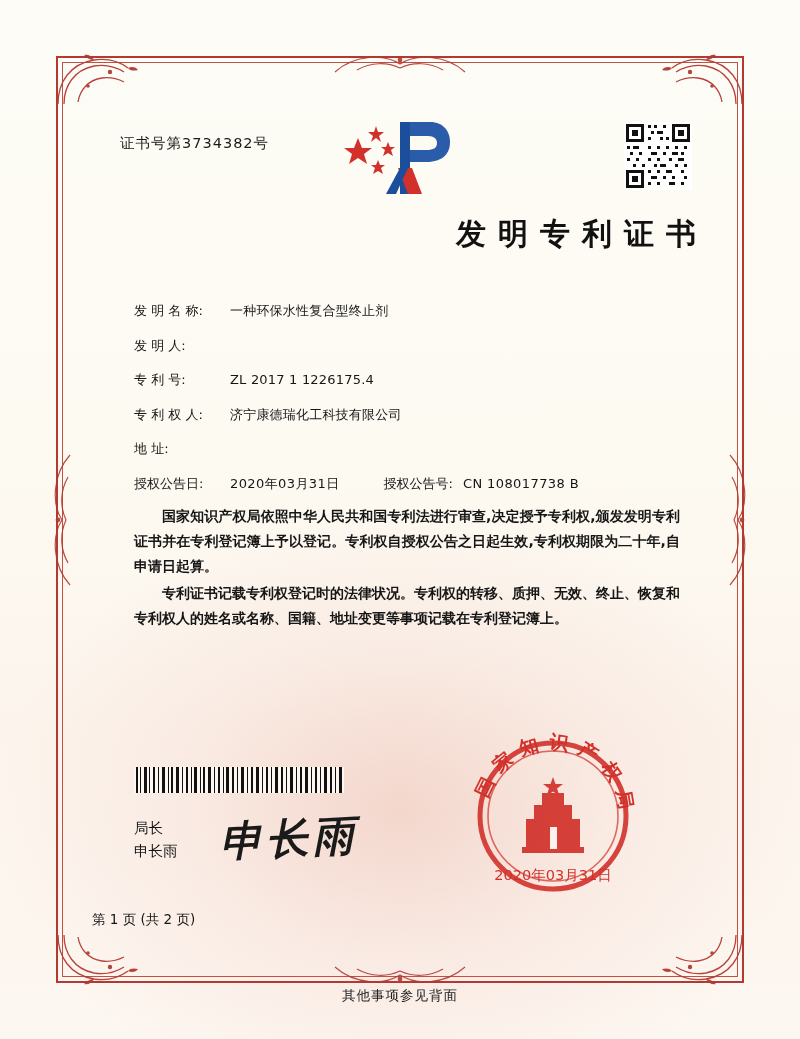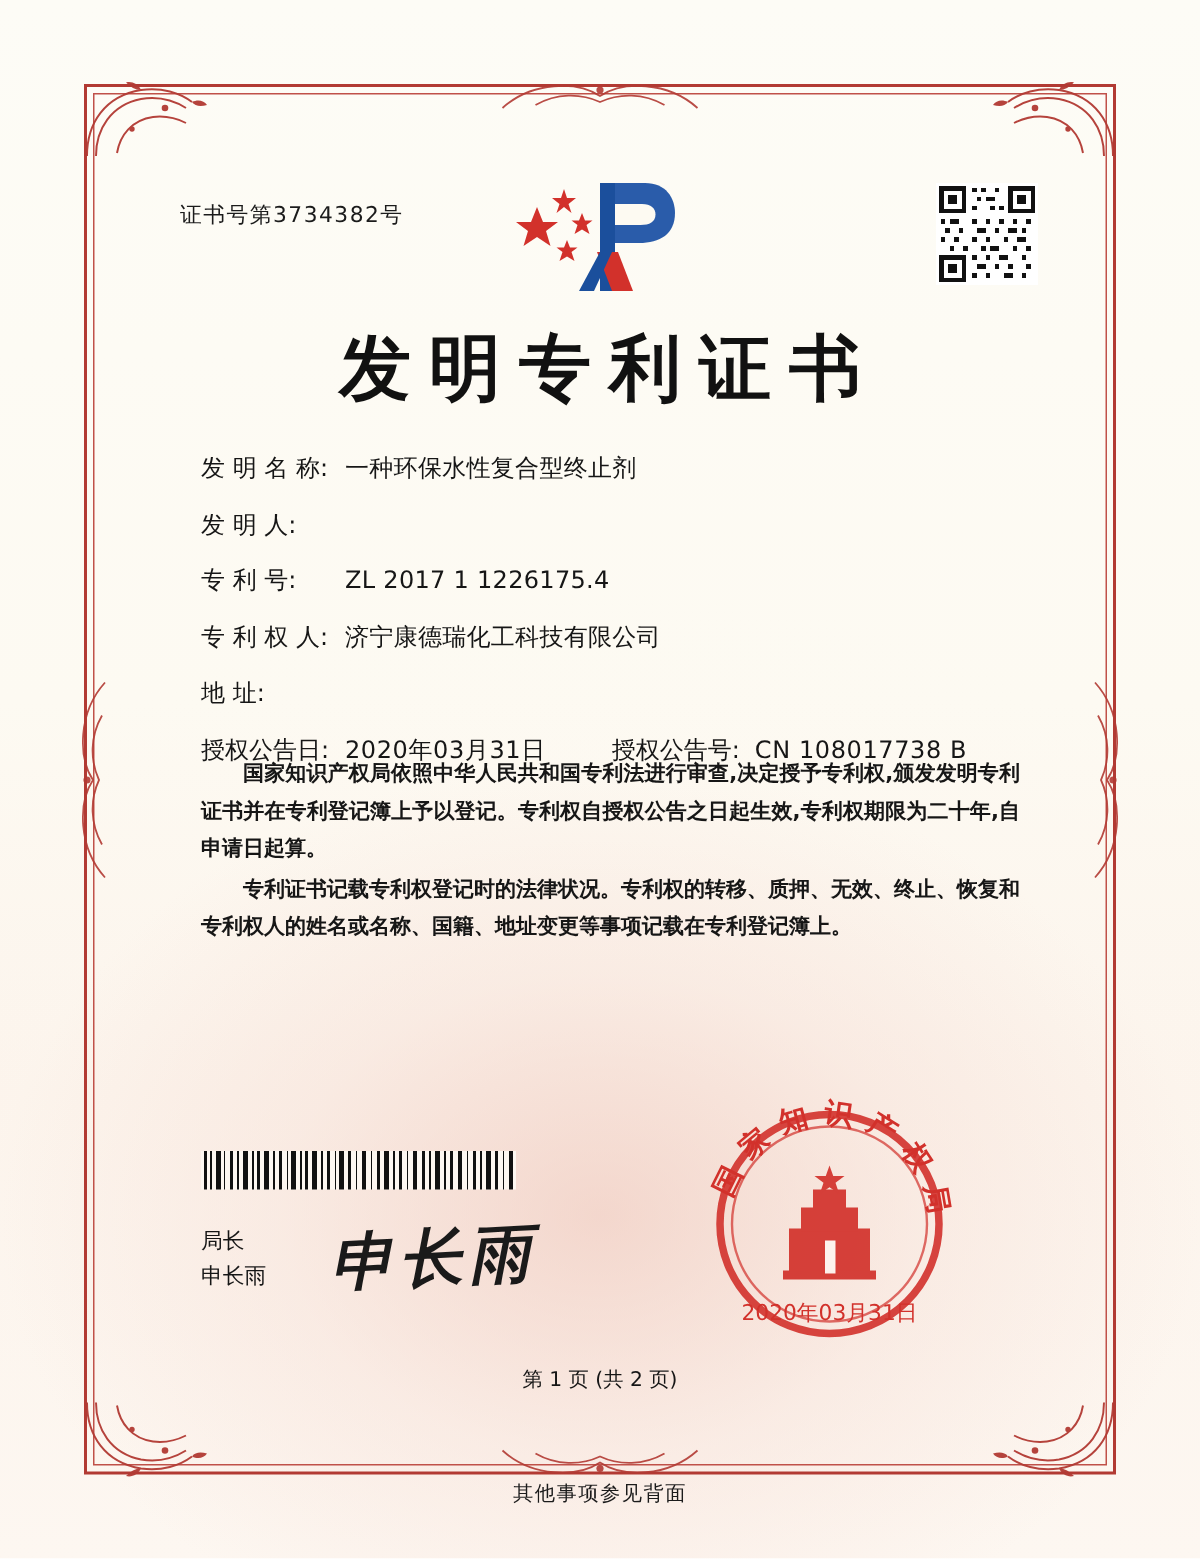--- a/index.html
+++ b/index.html
@@ -94,40 +94,40 @@
     transform: translateX(-50%);
     width: 120px;
     height: 92px;
   }
 
   .title {
     position: absolute;
     top: 122px;
     left: 0;
     right: 0;
-    text-align: center;
+    text-align: right;
     font-family: "DejaVu Sans", "Liberation Sans", sans-serif;
-    font-size: 48px;
+    font-size: 30px;
     font-weight: bold;
     letter-spacing: 12px;
     color: #111111;
     text-indent: 12px;
   }
 
   .fields {
     position: absolute;
     top: 210px;
     left: 42px;
     right: 30px;
   }
   .field-row {
     display: flex;
     align-items: baseline;
     margin-bottom: 16.5px;
-    font-size: 16px;
+    font-size: 13px;
     color: #161616;
     white-space: nowrap;
   }
   .field-label {
     width: 96px;
     flex: 0 0 96px;
     letter-spacing: 0px;
   }
   .field-value {
     flex: 1 1 auto;
@@ -191,21 +191,21 @@
     bottom: 42px;
     width: 178px;
     height: 178px;
   }
 
   .page-num {
     position: absolute;
     bottom: 18px;
     left: 0;
     right: 0;
-    text-align: center;
+    text-align: left;
     font-size: 13.5px;
     color: #161616;
   }
 
   .footer-note {
     position: absolute;
     bottom: 34px;
     left: 0;
     right: 0;
     text-align: center;

